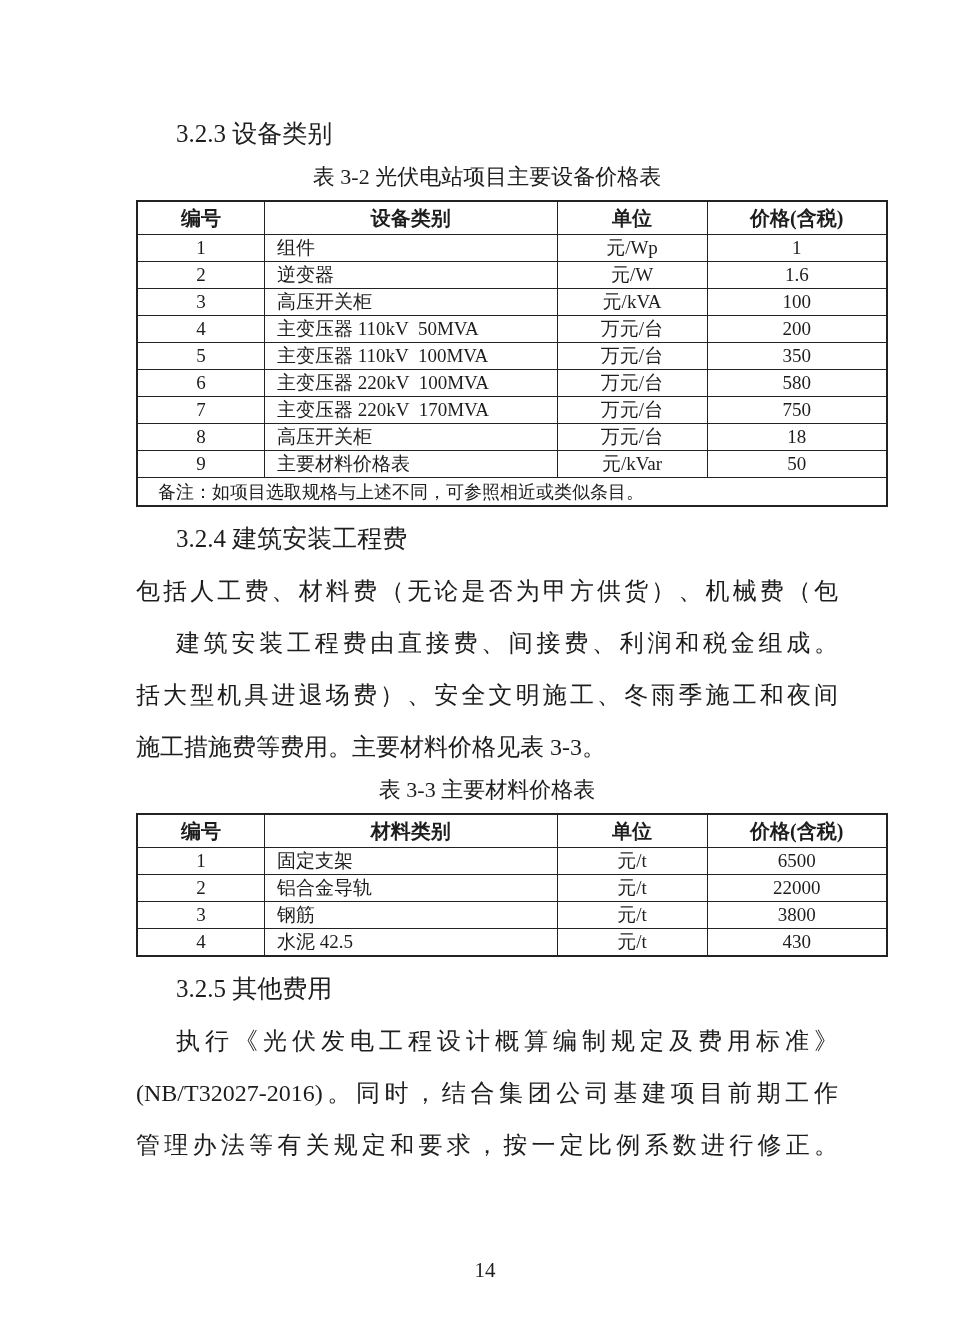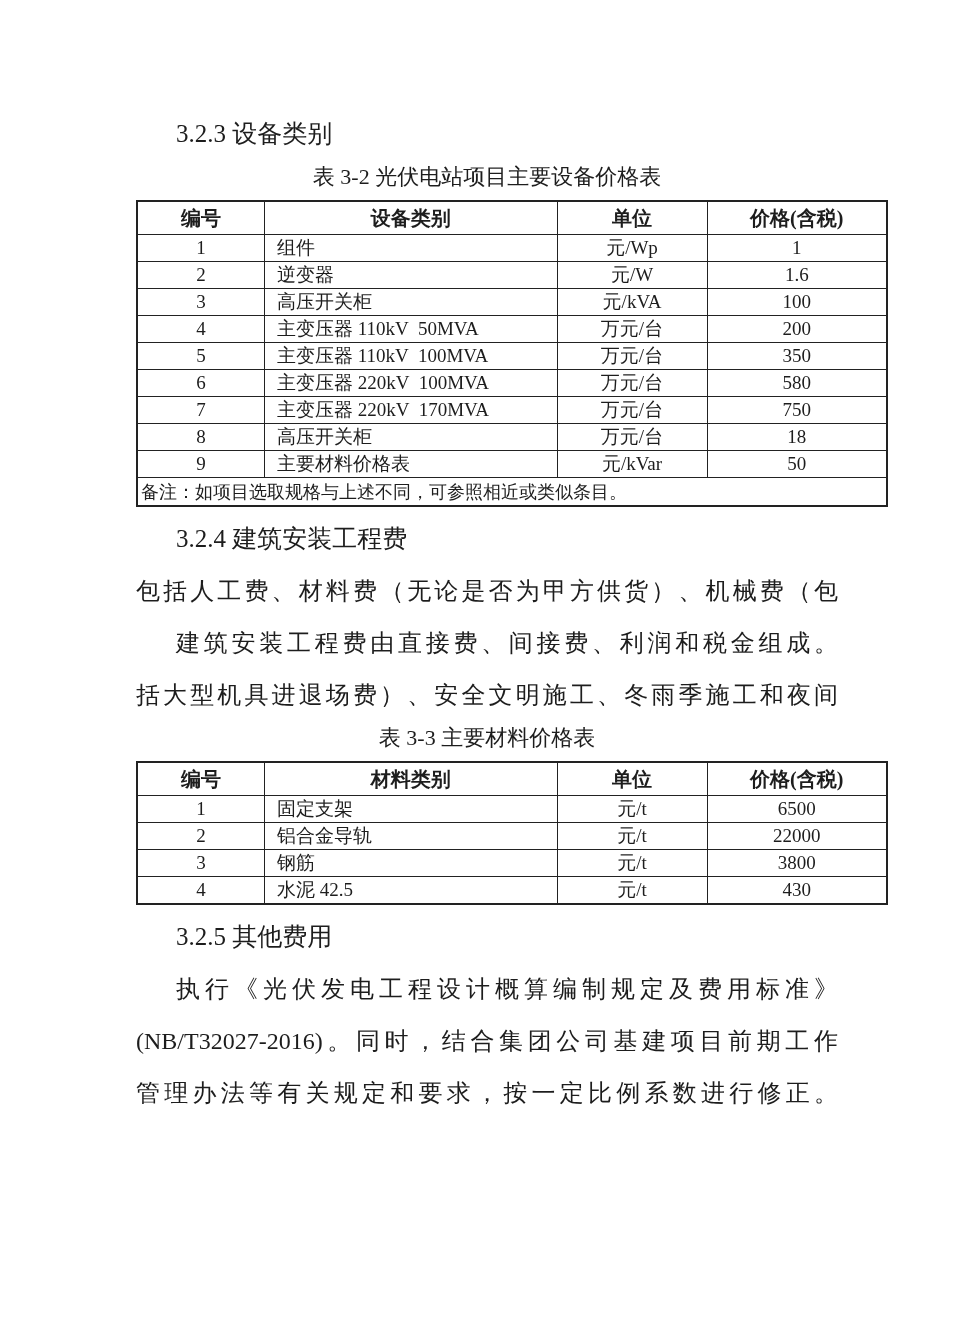--- a/index.html
+++ b/index.html
@@ -79,21 +79,21 @@
   }
   table.price-table td.cell-name {
     text-align: left;
     padding-left: 12px;
     white-space: pre-wrap;
   }
   table.price-table td.note-cell {
     text-align: left;
     font-size: 18px;
     height: 27px;
-    padding-left: 3px;
+    padding-left: 20px;
   }
   col.c1 { width: 17%; }
   col.c2 { width: 39%; }
   col.c3 { width: 20%; }
   col.c4 { width: 24%; }
   .page-number {
     position: absolute;
     left: 0;
     width: 970px;
     top: 1258px;
@@ -183,20 +183,21 @@
         <td class="note-cell" colspan="4">备注：如项目选取规格与上述不同，可参照相近或类似条目。</td>
       </tr>
     </tbody>
       </table>
 
     <div class="section-heading">3.2.4 建筑安装工程费</div>
     <div>
       <div class="para-line">包括人工费、材料费（无论是否为甲方供货）、机械费（包</div>
       <div class="para-line first">建筑安装工程费由直接费、间接费、利润和税金组成。</div>
       <div class="para-line">括大型机具进退场费）、安全文明施工、冬雨季施工和夜间</div>
+      <div class="para-line endshort">施工措施费等费用。主要材料价格见表 3-3。</div>
     </div>
 
     <div class="table-caption">表 3-3 主要材料价格表</div>
 
     <table class="price-table">
       <colgroup>
           <col class="c1">
           <col class="c2">
           <col class="c3">
           <col class="c4">
@@ -237,13 +238,14 @@
 
     <div class="section-heading">3.2.5 其他费用</div>
     <div>
       <div class="para-line first">执行《光伏发电工程设计概算编制规定及费用标准》</div>
       <div class="para-line">(NB/T32027-2016)。同时，结合集团公司基建项目前期工作</div>
       <div class="para-line">管理办法等有关规定和要求，按一定比例系数进行修正。</div>
     </div>
 
   </div>
 
+  <div class="page-number">14</div>
 </div>
 
 </body></html>

